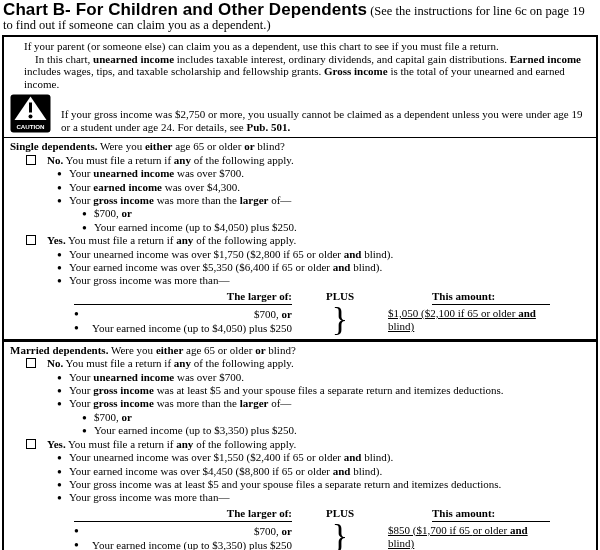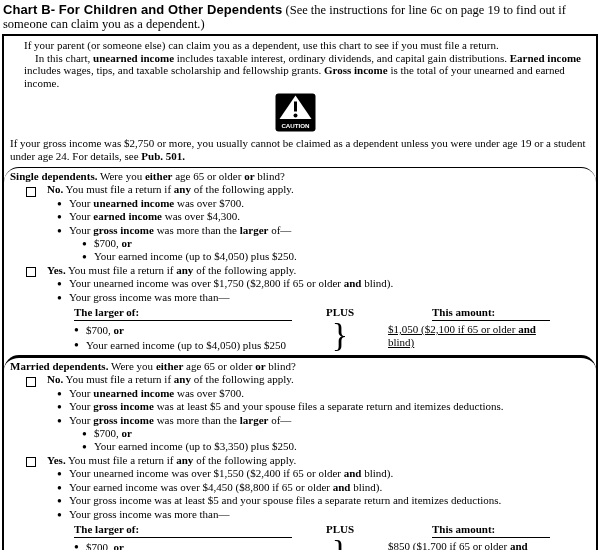--- a/index.html
+++ b/index.html
@@ -6,51 +6,51 @@
   html, body { margin: 0; padding: 0; background: #fff; }
   .page {
     width: 600px; height: 550px; background: #ffffff; color: #000;
     font-family: "Liberation Serif", serif; font-size: 11px; position: relative;
     overflow: hidden;
   }
   b { font-weight: bold; }
 
   
   .title { padding: 3px 3px 2px 3px; line-height: 14px; font-size: 12.5px; }
-  .title-bold { font-family: "Liberation Sans", sans-serif; font-weight: bold; font-size: 13px; letter-spacing: 0.1px; }
+  .title-bold { font-family: "Liberation Sans", sans-serif; font-weight: bold; font-size: 17px; letter-spacing: 0.1px; }
 
   
   .chart-box { margin: 1px 2px 0 2px; border: 2px solid #000; background: #fff; }
 
   
   .intro { padding: 3px 6px 1px 20px; line-height: 12.6px; }
   .intro .p2 { text-indent: 11px; }
 
   
-  .caution { display: flex; align-items: center; padding: 3px 6px 4px 6px; flex-direction: column; }
+  .caution { display: flex; align-items: flex-end; padding: 3px 6px 4px 6px; }
   .caution-icon { flex: none; margin-right: 10px; }
   .caution-text { flex: 1; line-height: 12.8px; padding-top: 5px; }
 
   
-  .section { padding: 2px 6px 3px 6px; border-radius: 15px; }
+  .section { padding: 2px 6px 3px 6px; }
   .section.single  { border-top: 1.5px solid #000; }
   .section.married { border-top: 3px solid #000; }
   .sec-heading { line-height: 13.4px; }
 
-  .check-row { display: flex; align-items: flex-end; padding-left: 16px; line-height: 13.4px; }
+  .check-row { display: flex; align-items: flex-start; padding-left: 16px; line-height: 13.4px; }
   .checkbox { flex: none; width: 10px; height: 10px; border: 1.3px solid #000; margin: 1px 11px 0 0; background: #fff; }
 
   .bullet { position: relative; padding-left: 12px; line-height: 13.4px; }
   .bullet::before { content: "\25CF"; position: absolute; left: 0; top: 0; font-size: 8px; }
   .bullet.l1 { margin-left: 47px; }
   .bullet.l2 { margin-left: 72px; }
 
   
   .lot { display: flex; margin-left: 64px; margin-top: 2px; }
-  .lot-col1 { width: 218px; }
+  .lot-col1 { width: 218px; text-align: right; }
   .lot-h { font-weight: bold; border-bottom: 1.6px solid #000; padding-bottom: 1px; margin-bottom: 2px; line-height: 13px; }
   .lot-col1 .bullet { line-height: 14.5px; }
   .lot-mid { width: 96px; text-align: center; }
   .lot-plus { font-weight: bold; line-height: 13px; padding-bottom: 1px; }
   .brace { font-size: 34px; line-height: 28px; font-weight: normal; margin-top: 1px; }
   .lot-col2 { width: 160px; }
   .lot-col2 .lot-h { width: 118px; margin-left: 44px; }
   .lot-amount { line-height: 13.4px; text-decoration: underline; }
 </style>
 </head>
@@ -91,20 +91,21 @@
       <div class="bullet l1"><span>Your </span><b>earned income</b><span> was over $4,300.</span></div>
       <div class="bullet l1"><span>Your </span><b>gross income</b><span> was more than the </span><b>larger</b><span> of—</span></div>
       <div class="bullet l2"><span>$700, </span><b>or</b></div>
       <div class="bullet l2"><span>Your earned income (up to $4,050) plus $250.</span></div>
 
       <div class="check-row">
         <span class="checkbox"></span>
         <span><b>Yes.</b><span> You must file a return if </span><b>any</b><span> of the following apply.</span></span>
       </div>
       <div class="bullet l1"><span>Your unearned income was over $1,750 ($2,800 if 65 or older </span><b>and</b><span> blind).</span></div>
+      <div class="bullet l1"><span>Your earned income was over $5,350 ($6,400 if 65 or older </span><b>and</b><span> blind).</span></div>
       <div class="bullet l1"><span>Your gross income was more than—</span></div>
 
       <div class="lot">
         <div class="lot-col1">
           <div class="lot-h">The larger of:</div>
           <div class="bullet"><span>$700, </span><b>or</b></div>
           <div class="bullet"><span>Your earned income (up to $4,050) plus $250</span></div>
         </div>
         <div class="lot-mid">
           <div class="lot-plus">PLUS</div>

